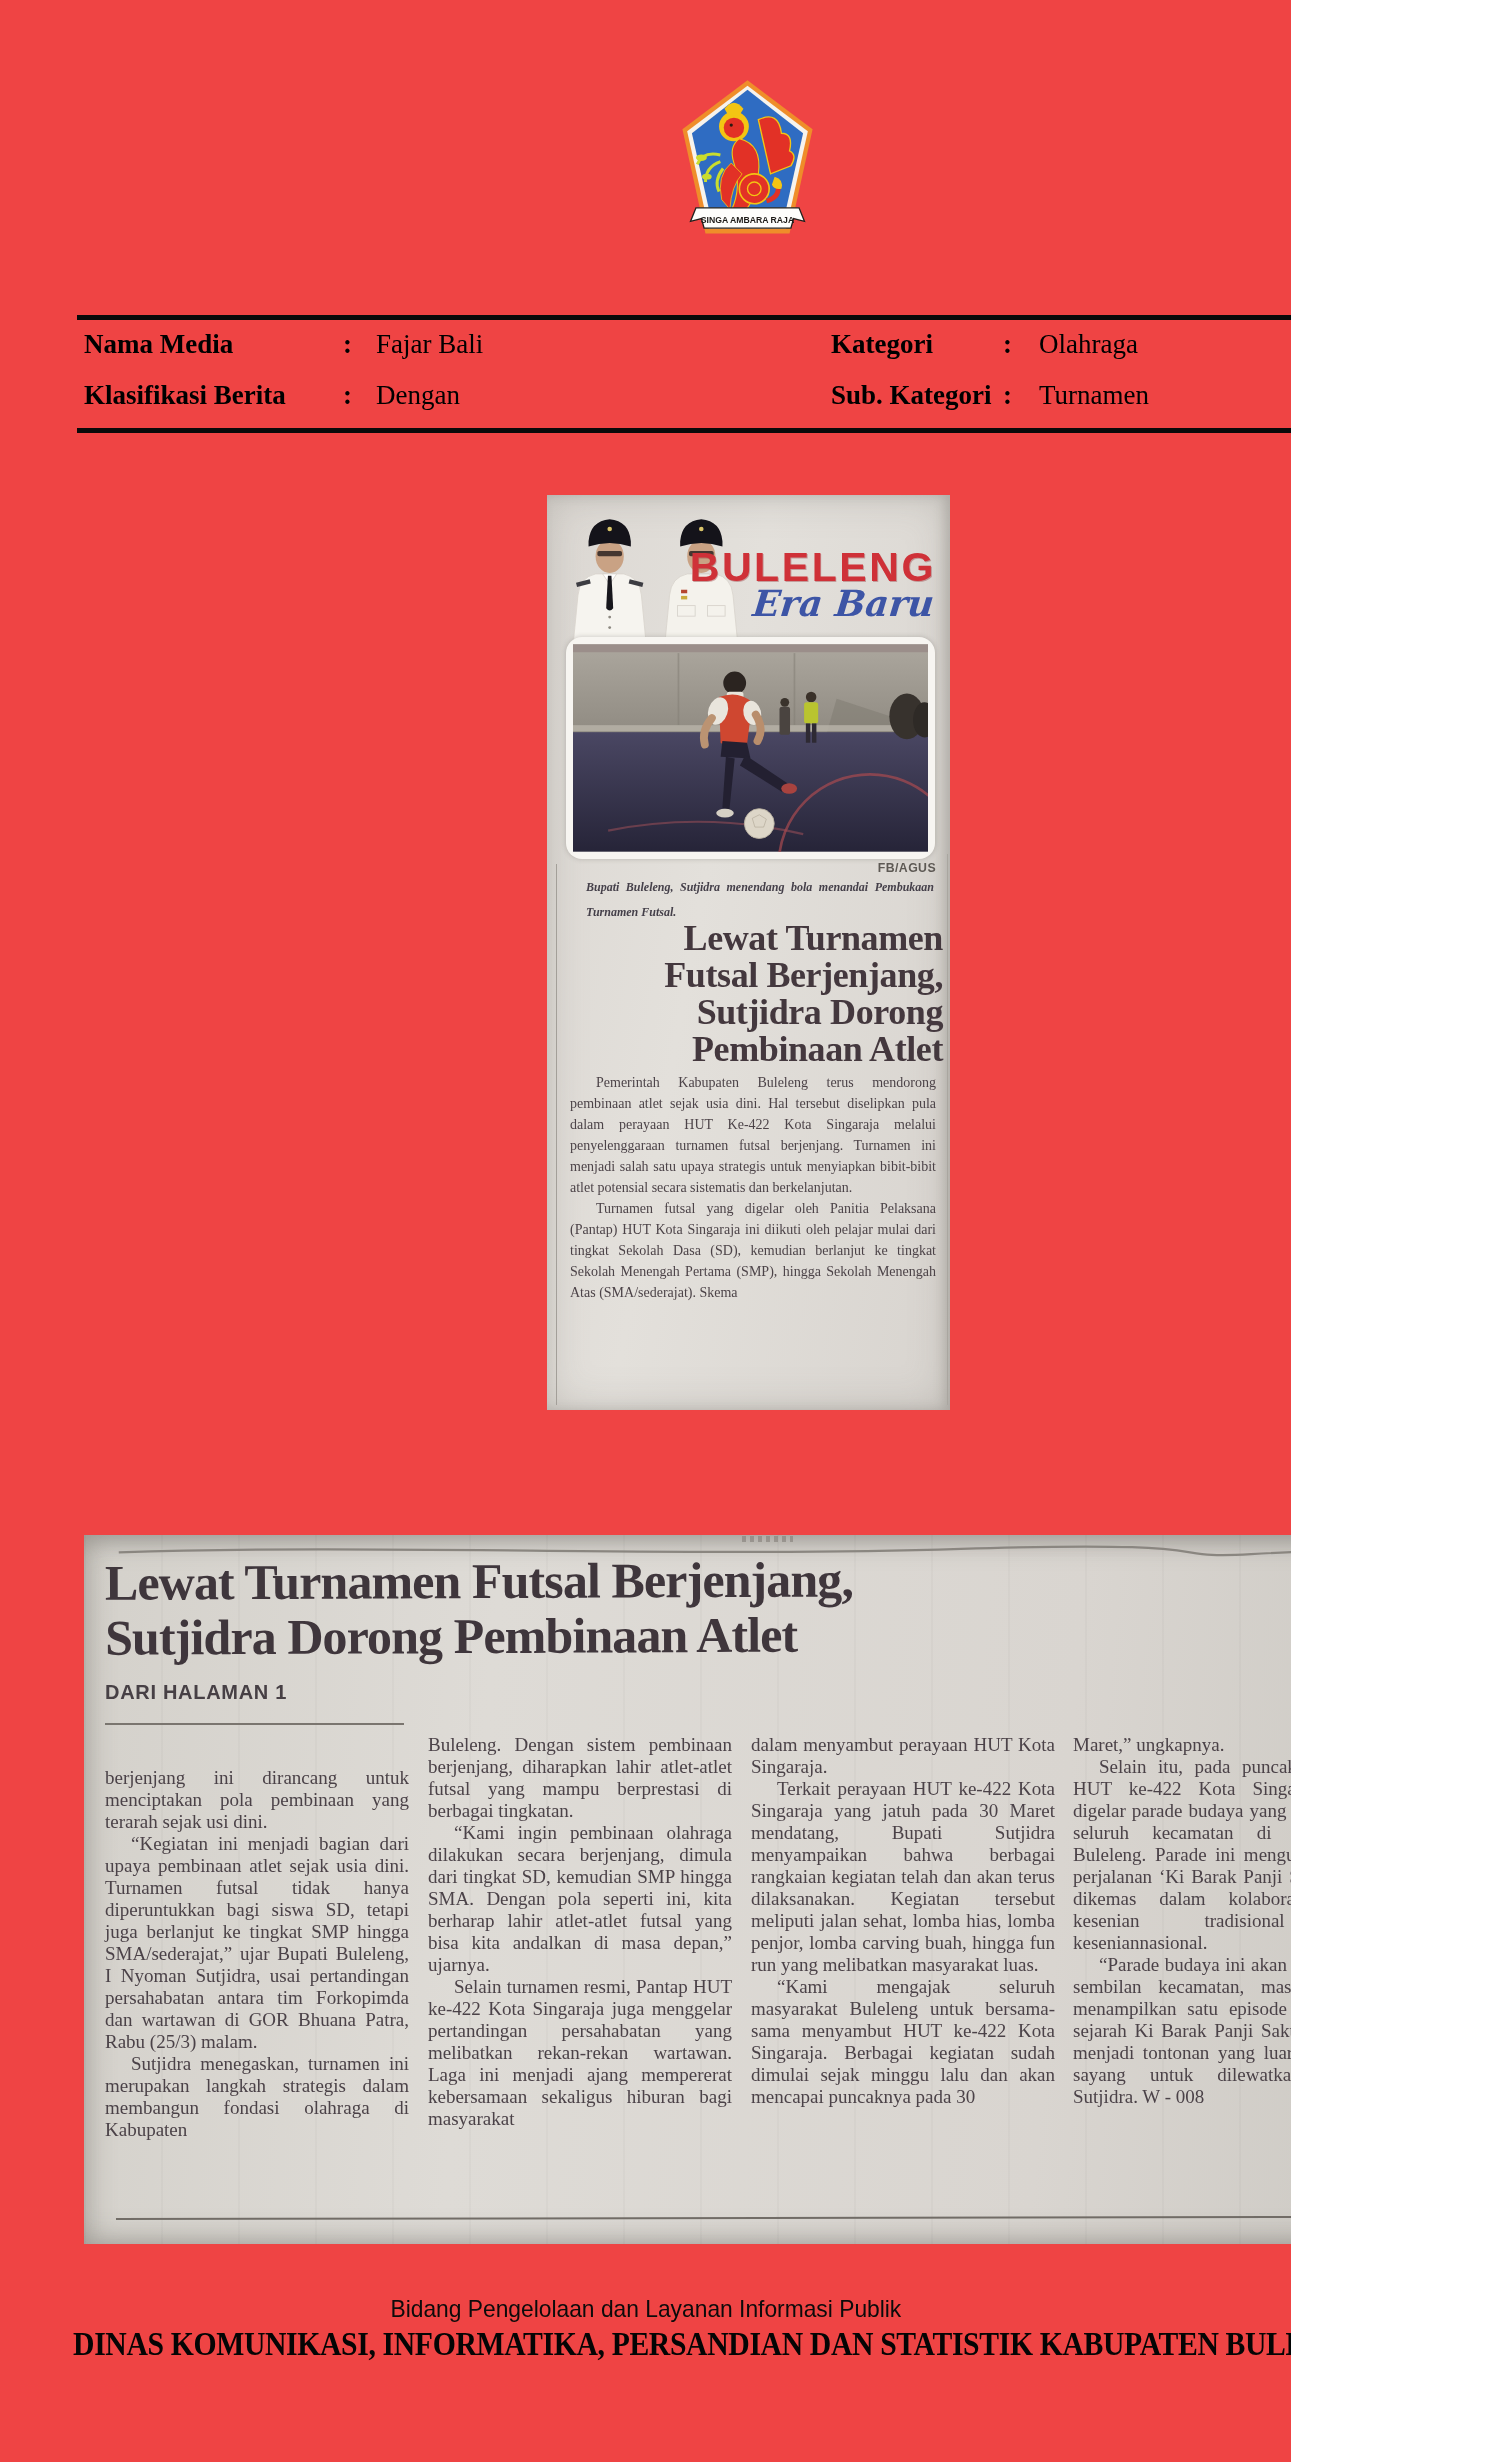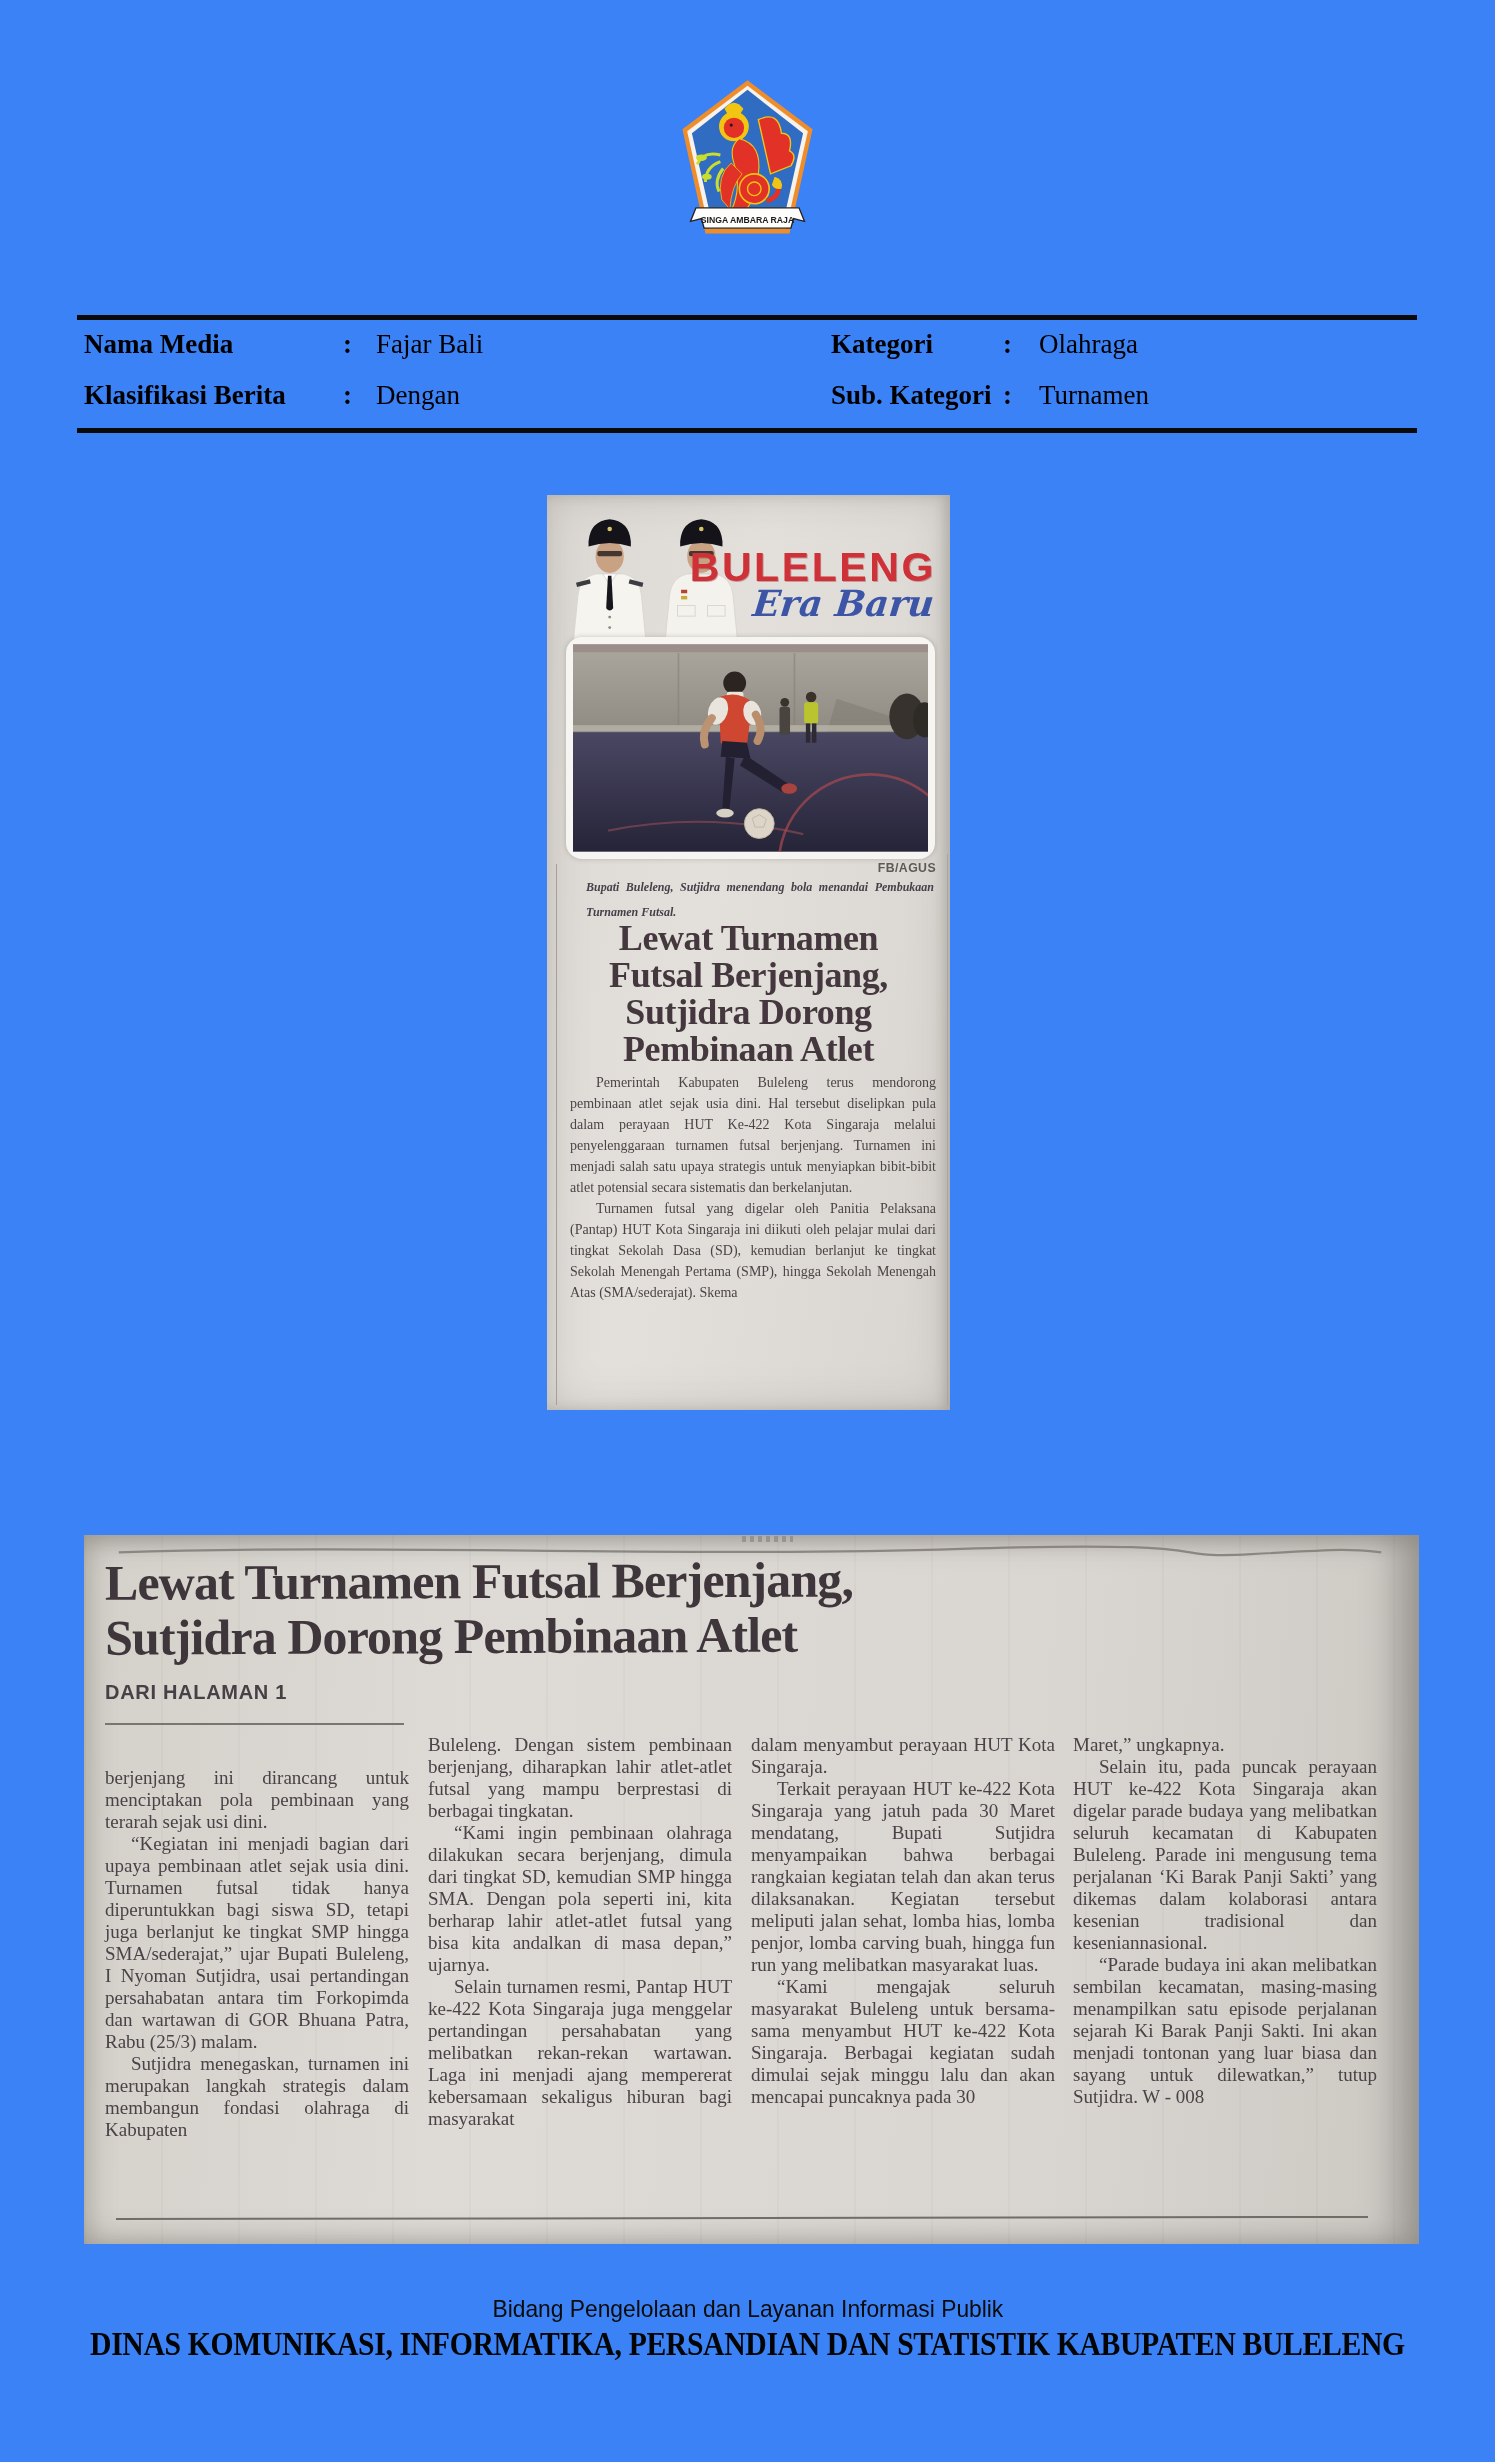--- a/index.html
+++ b/index.html
@@ -1,16 +1,16 @@
 <!DOCTYPE html>
 <html style="font-size:14px"><head>
 <meta charset="utf-8">
 <style>
   html,body{margin:0;padding:0;background:#ffffff;}
-  .page{position:relative;width:1495px;height:2462px;background:#3b82f6;overflow:hidden;
+  .page{position:relative;width:1291px;height:2462px;background:#ef4444;overflow:hidden;
         font-family:"Liberation Serif",serif;color:#000;}
 
   
   .crest{position:absolute;left:679px;top:79px;width:137px;height:160px;}
   .doc-title{position:absolute;left:0;top:264px;width:100%;text-align:center;
              font-weight:bold;font-size:42px;letter-spacing:0px;color:#050505;
              font-family:"Liberation Serif",serif;white-space:nowrap;}
   .rule{position:absolute;left:77px;width:1340px;height:5.3px;background:#0a0a0a;}
   .rule.r1{top:315px;}
   .rule.r2{top:428px;}
@@ -32,21 +32,21 @@
          text-shadow:0.9px 0.9px 0 rgba(140,35,40,.35);}
   .tagline{position:absolute;right:16px;top:87px;font-family:"DejaVu Serif",serif;
            font-style:italic;font-weight:bold;font-size:36px;color:#3d55a6;transform:skewX(-6deg);}
   .photoframe{position:absolute;left:19.3px;top:142px;width:369px;height:222px;
               background:#f7f5f1;border-radius:16px;box-shadow:0 0 5.3px rgba(90,85,80,.3);}
   .photoframe svg{position:absolute;left:7px;top:7px;}
   .credit{position:absolute;right:14px;top:366px;font-family:"Liberation Sans",sans-serif;
           font-weight:bold;font-size:12.3px;color:#5d5954;letter-spacing:0.4px;}
   .caption{position:absolute;left:39px;top:380px;width:348px;margin:0;
            font-style:italic;font-weight:bold;font-size:12px;line-height:24.6px;color:#45404a;text-align:justify;}
-  .clip1-headline{position:absolute;left:7px;top:425px;width:389px;margin:0;text-align:center;
+  .clip1-headline{position:absolute;left:7px;top:425px;width:389px;margin:0;text-align:right;
                   font-size:36px;line-height:37px;font-weight:bold;color:#44383e;letter-spacing:-0.4px;}
   .clip1-headline span{display:block;}
   .clip1-body{position:absolute;left:23px;top:577px;width:366px;
               font-size:14px;line-height:21px;color:#4c4348;text-align:justify;}
   .np p{margin:0;text-indent:26px;}
   .np p.cont{text-indent:0;}
 
   
   .clip2{position:absolute;left:84px;top:1495px;width:1335px;height:709px;
          background:linear-gradient(95deg,#d4d1cb,#dedbd6 30%,#d9d5d0 72%,#ccc9c3);

